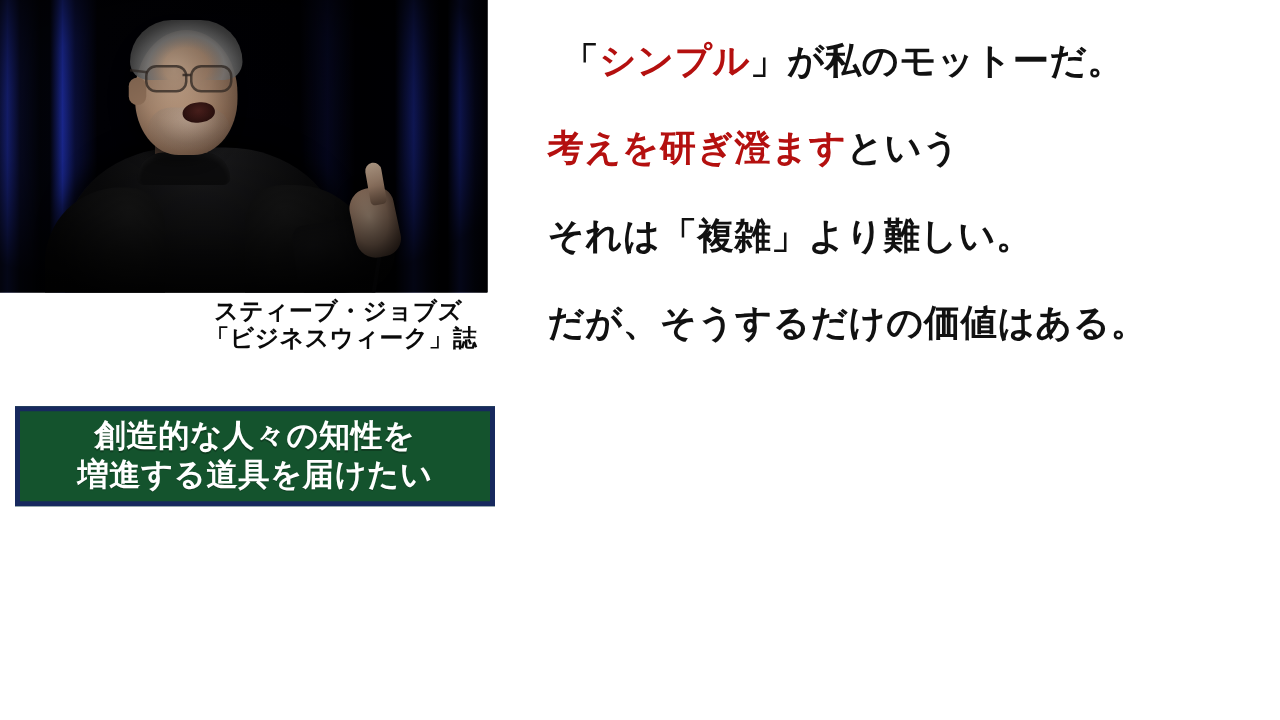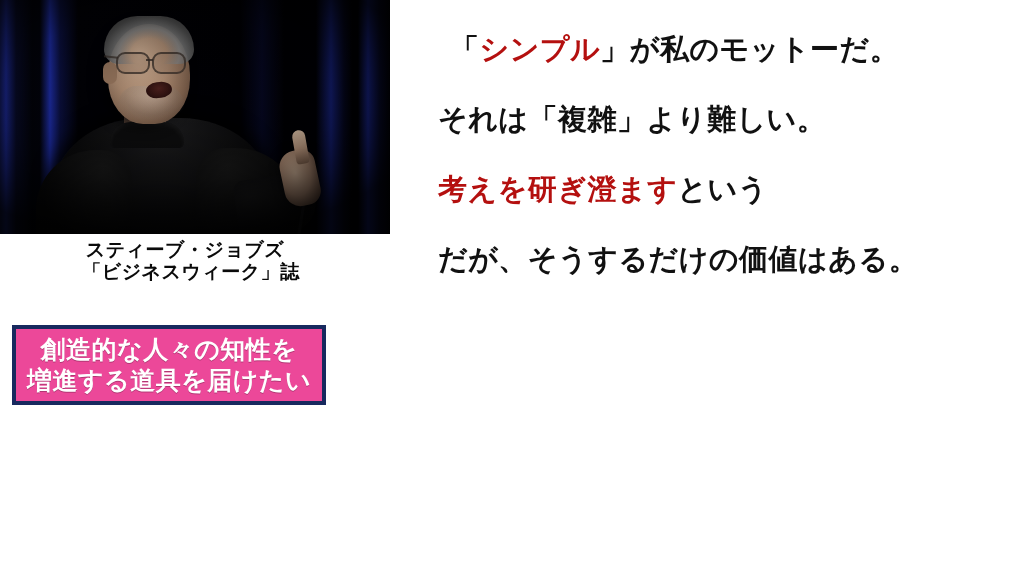--- a/index.html
+++ b/index.html
@@ -171,34 +171,34 @@
     left: 0;
     top: 239px;
     width: 390px;
     font-family: "Liberation Serif", "DejaVu Serif", serif;
     font-weight: bold;
     font-size: 19px;
     line-height: 22px;
     color: #0a0a0a;
     letter-spacing: 0.5px;
   }
-  #photo-caption .cap-line { display: block; white-space: nowrap; }
+  #photo-caption .cap-line { display: block; white-space: nowrap; text-align: right; }
   .cap-name   { text-align: center; padding-right: 20px; }
   .cap-source { text-align: center; padding-right: 8px; }
   .cap-year   { text-align: right;  padding-right: 22px; }
 
   
   #red-banner {
     position: absolute;
     left: 12px;
     top: 325px;
-    width: 314px;
+    width: 384px;
     height: 80px;
     box-sizing: border-box;
-    background: #ec4899;
+    background: #14532d;
     border: 4px solid #17295e;
     display: flex;
     flex-direction: column;
     align-items: center;
     justify-content: center;
   }
   #red-banner .banner-line {
     display: block;
     color: #ffffff;
     font-family: "Liberation Serif", "DejaVu Serif", serif;
@@ -270,18 +270,18 @@
 
     <div id="red-banner">
       <span class="banner-line">創造的な人々の知性を</span>
       <span class="banner-line">増進する道具を届けたい</span>
     </div>
 
   </div>
 
   <div id="quote">
       <span class="quote-line indent"><span class="plain">「</span><span class="hl">シンプル</span><span class="plain">」が私のモットーだ。</span></span>
+      <span class="quote-line"><span class="hl">考えを研ぎ澄ます</span><span class="plain">という</span></span>
       <span class="quote-line"><span class="plain">それは「複雑」より難しい。</span></span>
-      <span class="quote-line"><span class="hl">考えを研ぎ澄ます</span><span class="plain">という</span></span>
       <span class="quote-line"><span class="plain">だが、そうするだけの価値はある。</span></span>
     </div>
 
 </div>
 
 </body></html>

